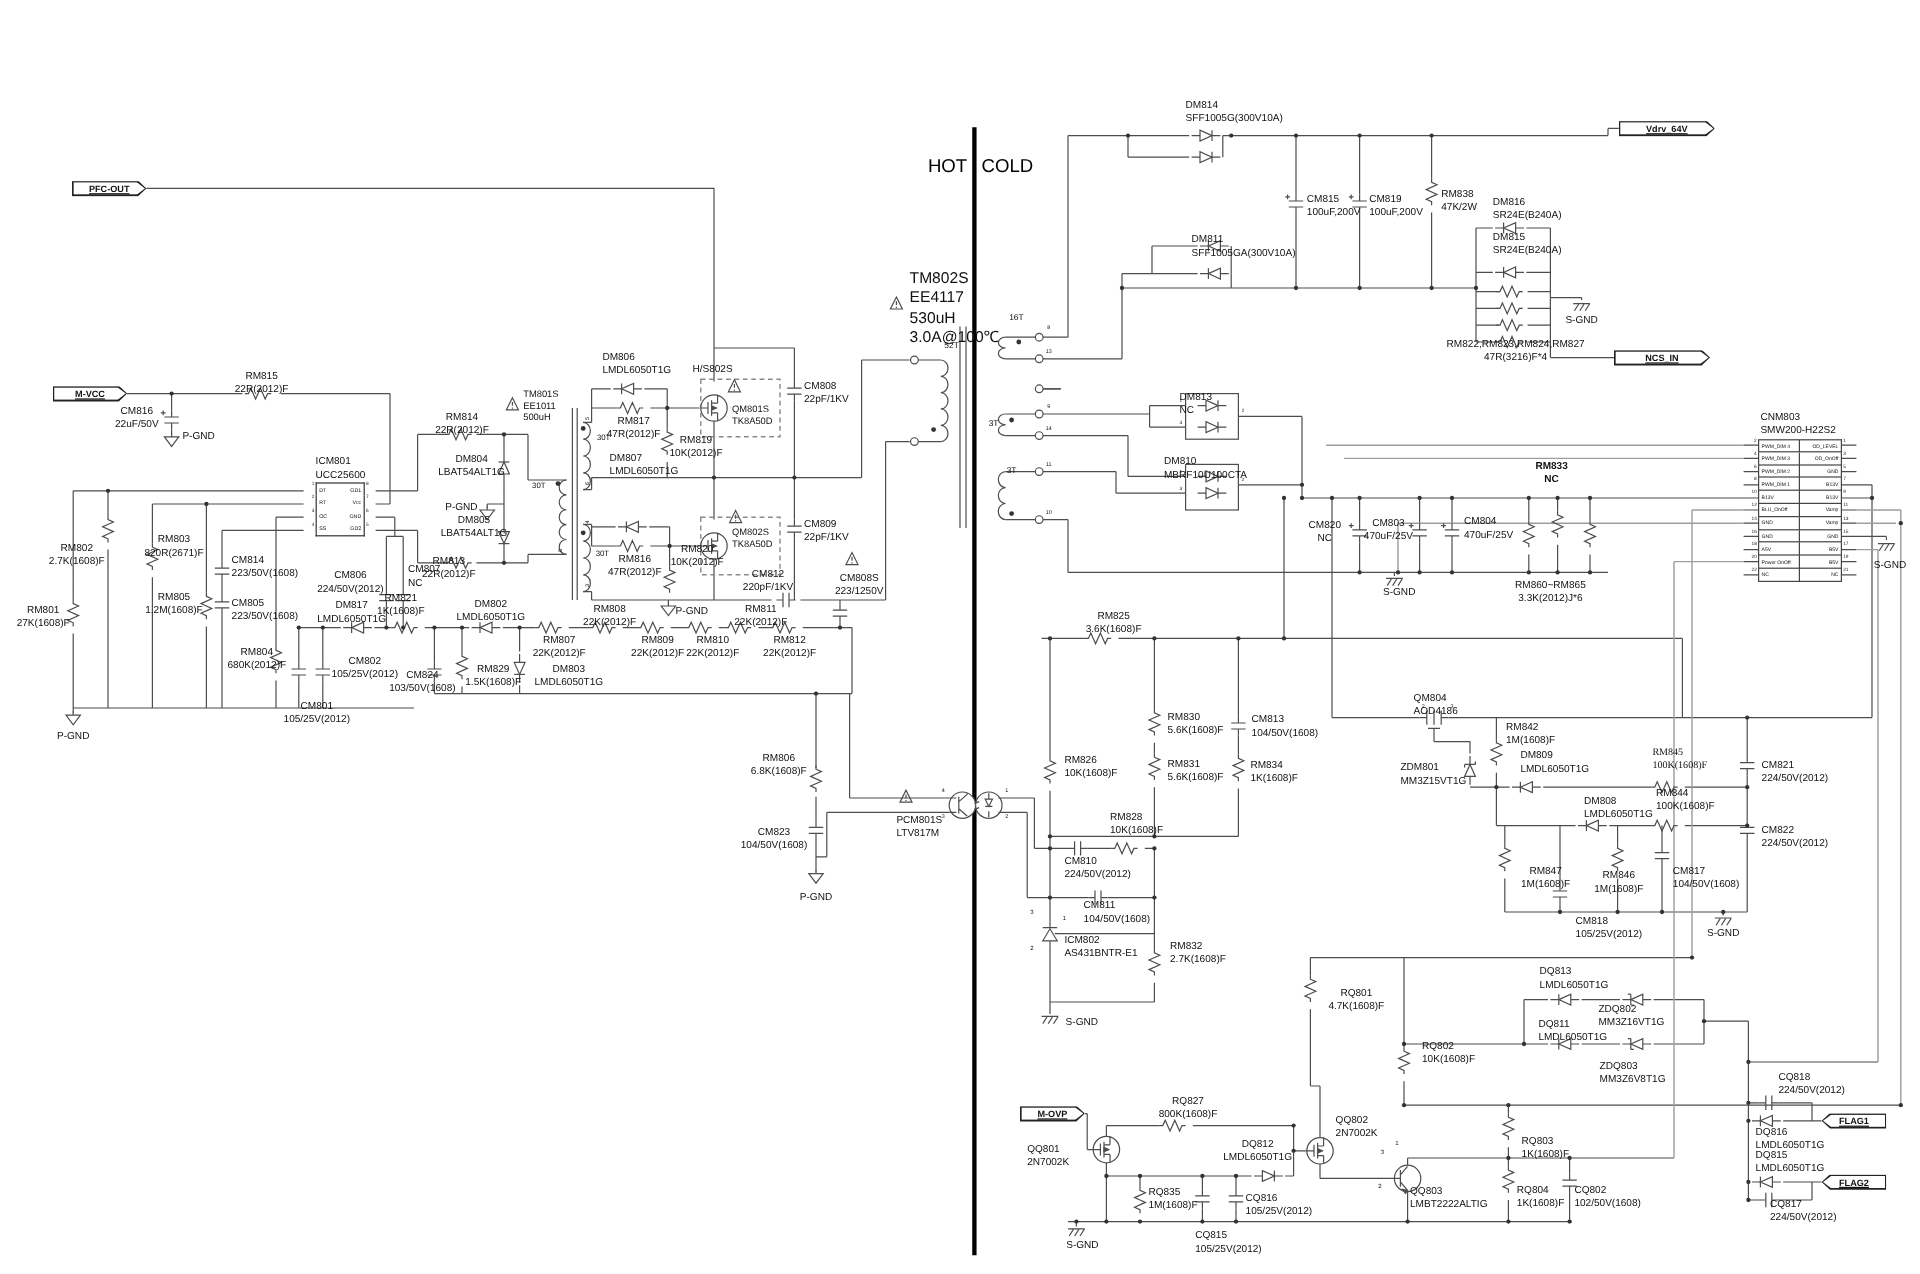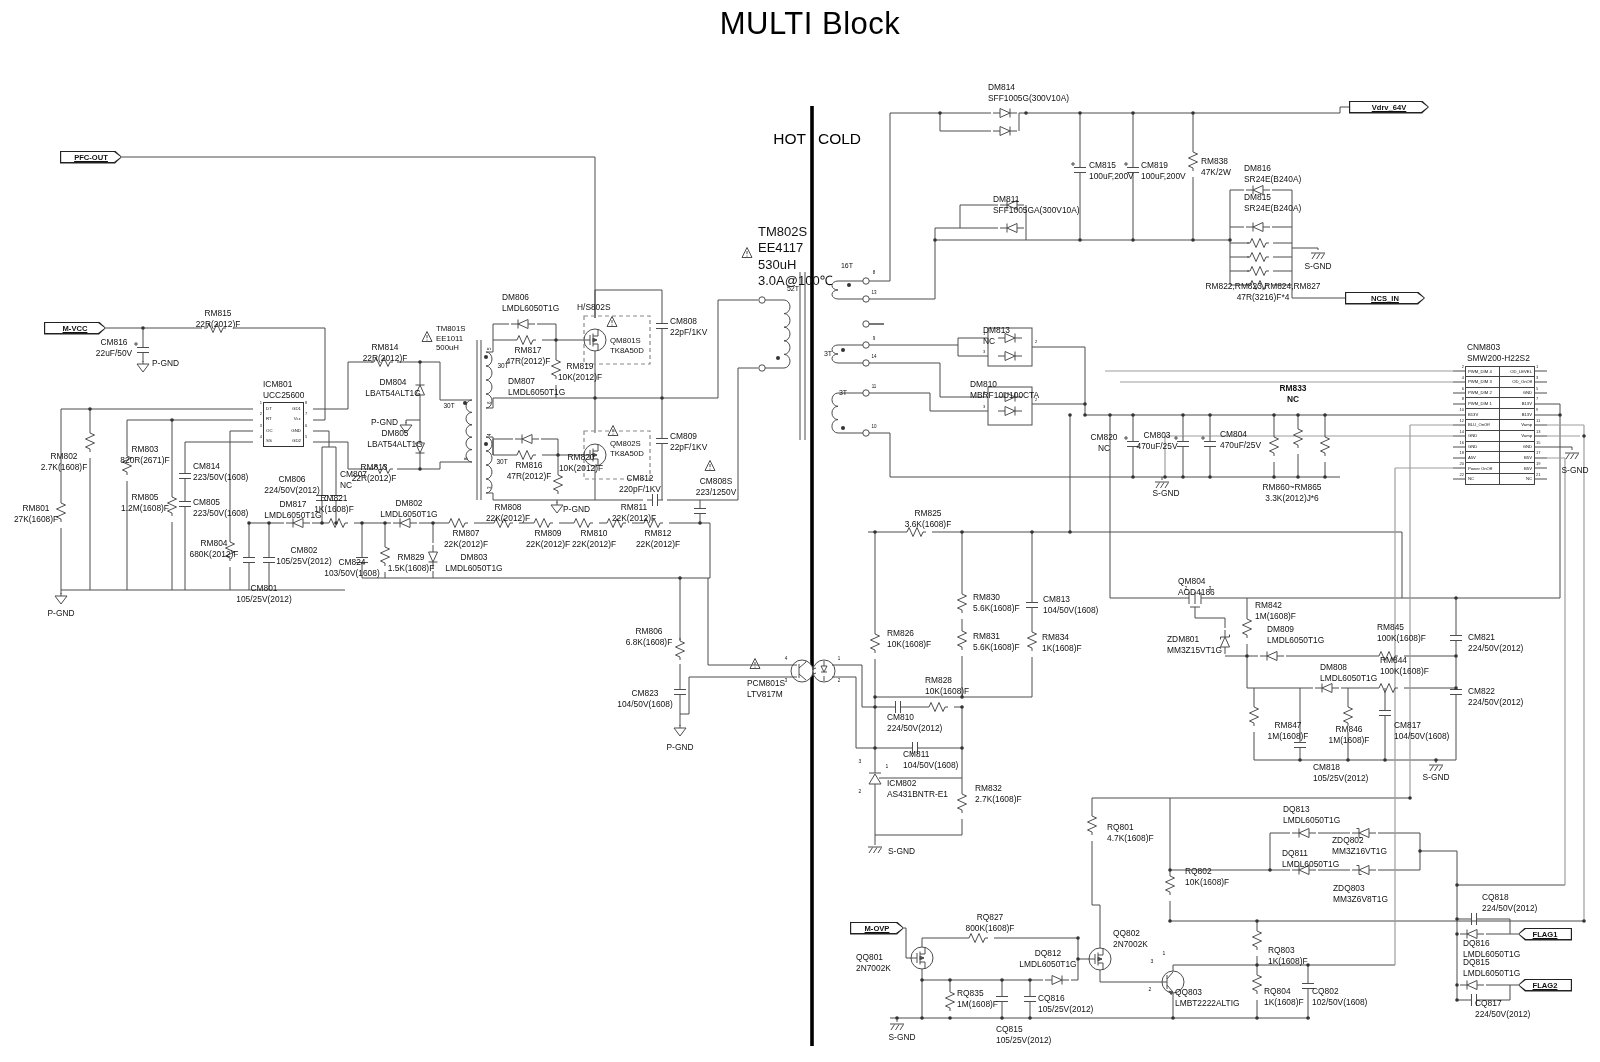--- a/index.html
+++ b/index.html
@@ -513,21 +513,20 @@
         <use href="#jd" x="1257" y="921"></use>
       <use href="#jd" x="1170" y="921"></use>
         <use href="#jd" x="875" y="697"></use>
         <use href="#jd" x="962" y="697"></use>
       <use href="#jd" x="1560" y="415"></use>
         <use href="#jd" x="1584" y="921"></use>
         <use href="#jd" x="1584" y="436"></use>
     </g>
   </svg>
 
-  <div id="title">MULTI Block</div>
   <div id="hot-label" class="sidelbl">HOT</div>
   <div id="cold-label" class="sidelbl">COLD</div>
 
   <div id="icm801-pins">
       <div class="icrow">
         <span class="pn l">1</span>
         <span class="bodyrow">
           <span>DT</span>
           <span>GD1</span>
         </span>
@@ -797,40 +796,40 @@
 2.7K(1608)F</div>
       <div class="lbl left" style="left: 888px; top: 846px;">S-GND</div>
       <div class="lbl left" style="left: 1178px; top: 576px;">QM804
 AOD4186</div>
       <div class="lbl left" style="left: 1167px; top: 634px;">ZDM801
 MM3Z15VT1G</div>
       <div class="lbl left" style="left: 1255px; top: 600px;">RM842
 1M(1608)F</div>
       <div class="lbl left" style="left: 1267px; top: 624px;">DM809
 LMDL6050T1G</div>
-      <div class="lbl left" style="left: 1377px; top: 622px;">RM845
+      <div class="lbl left" style="left: 1377px; top: 622px; font-family: Liberation Serif, serif;">RM845
 100K(1608)F</div>
       <div class="lbl left" style="left: 1320px; top: 662px;">DM808
 LMDL6050T1G</div>
       <div class="lbl left" style="left: 1380px; top: 655px;">RM844
 100K(1608)F</div>
       <div class="lbl" style="left: 1288px; top: 720px;">RM847
 1M(1608)F</div>
       <div class="lbl" style="left: 1349px; top: 724px;">RM846
 1M(1608)F</div>
       <div class="lbl left" style="left: 1394px; top: 720px;">CM817
 104/50V(1608)</div>
       <div class="lbl left" style="left: 1313px; top: 762px;">CM818
 105/25V(2012)</div>
       <div class="lbl" style="left: 1436px; top: 772px;">S-GND</div>
       <div class="lbl left" style="left: 1468px; top: 632px;">CM821
 224/50V(2012)</div>
       <div class="lbl left" style="left: 1468px; top: 686px;">CM822
 224/50V(2012)</div>
-      <div class="lbl left" style="left: 1107px; top: 822px;">RQ801
+      <div class="lbl left" style="left: 1107px; top: 822px; text-align: center;">RQ801
 4.7K(1608)F</div>
       <div class="lbl left" style="left: 1185px; top: 866px;">RQ802
 10K(1608)F</div>
       <div class="lbl left" style="left: 1283px; top: 804px;">DQ813
 LMDL6050T1G</div>
       <div class="lbl left" style="left: 1332px; top: 835px;">ZDQ802
 MM3Z16VT1G</div>
       <div class="lbl left" style="left: 1282px; top: 848px;">DQ811
 LMDL6050T1G</div>
       <div class="lbl left" style="left: 1333px; top: 883px;">ZDQ803

